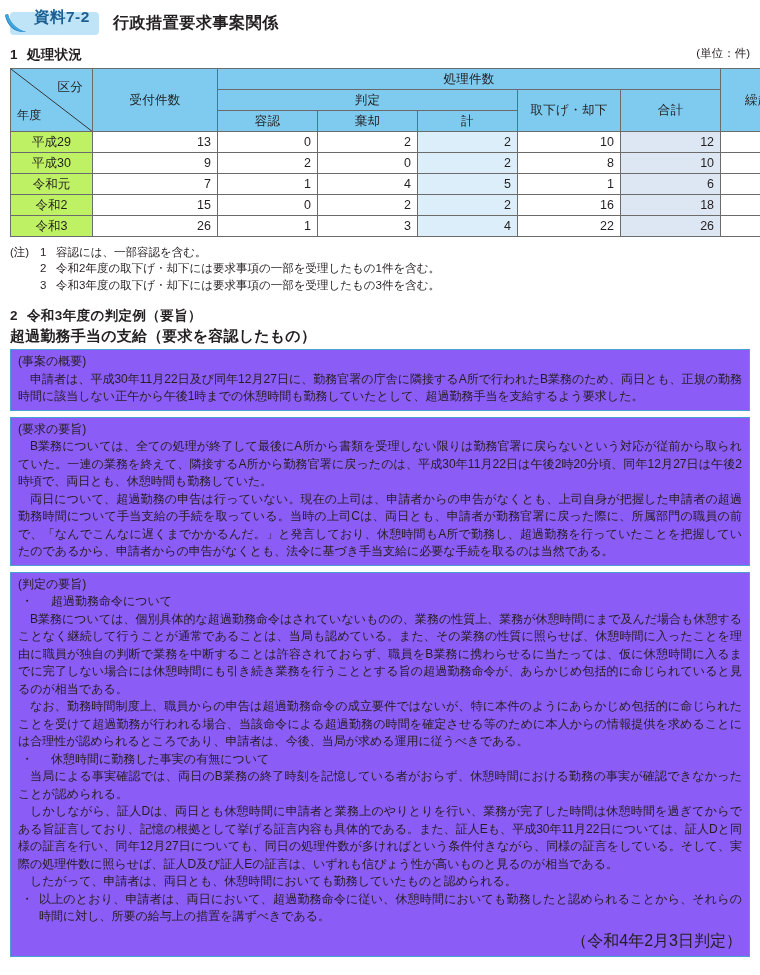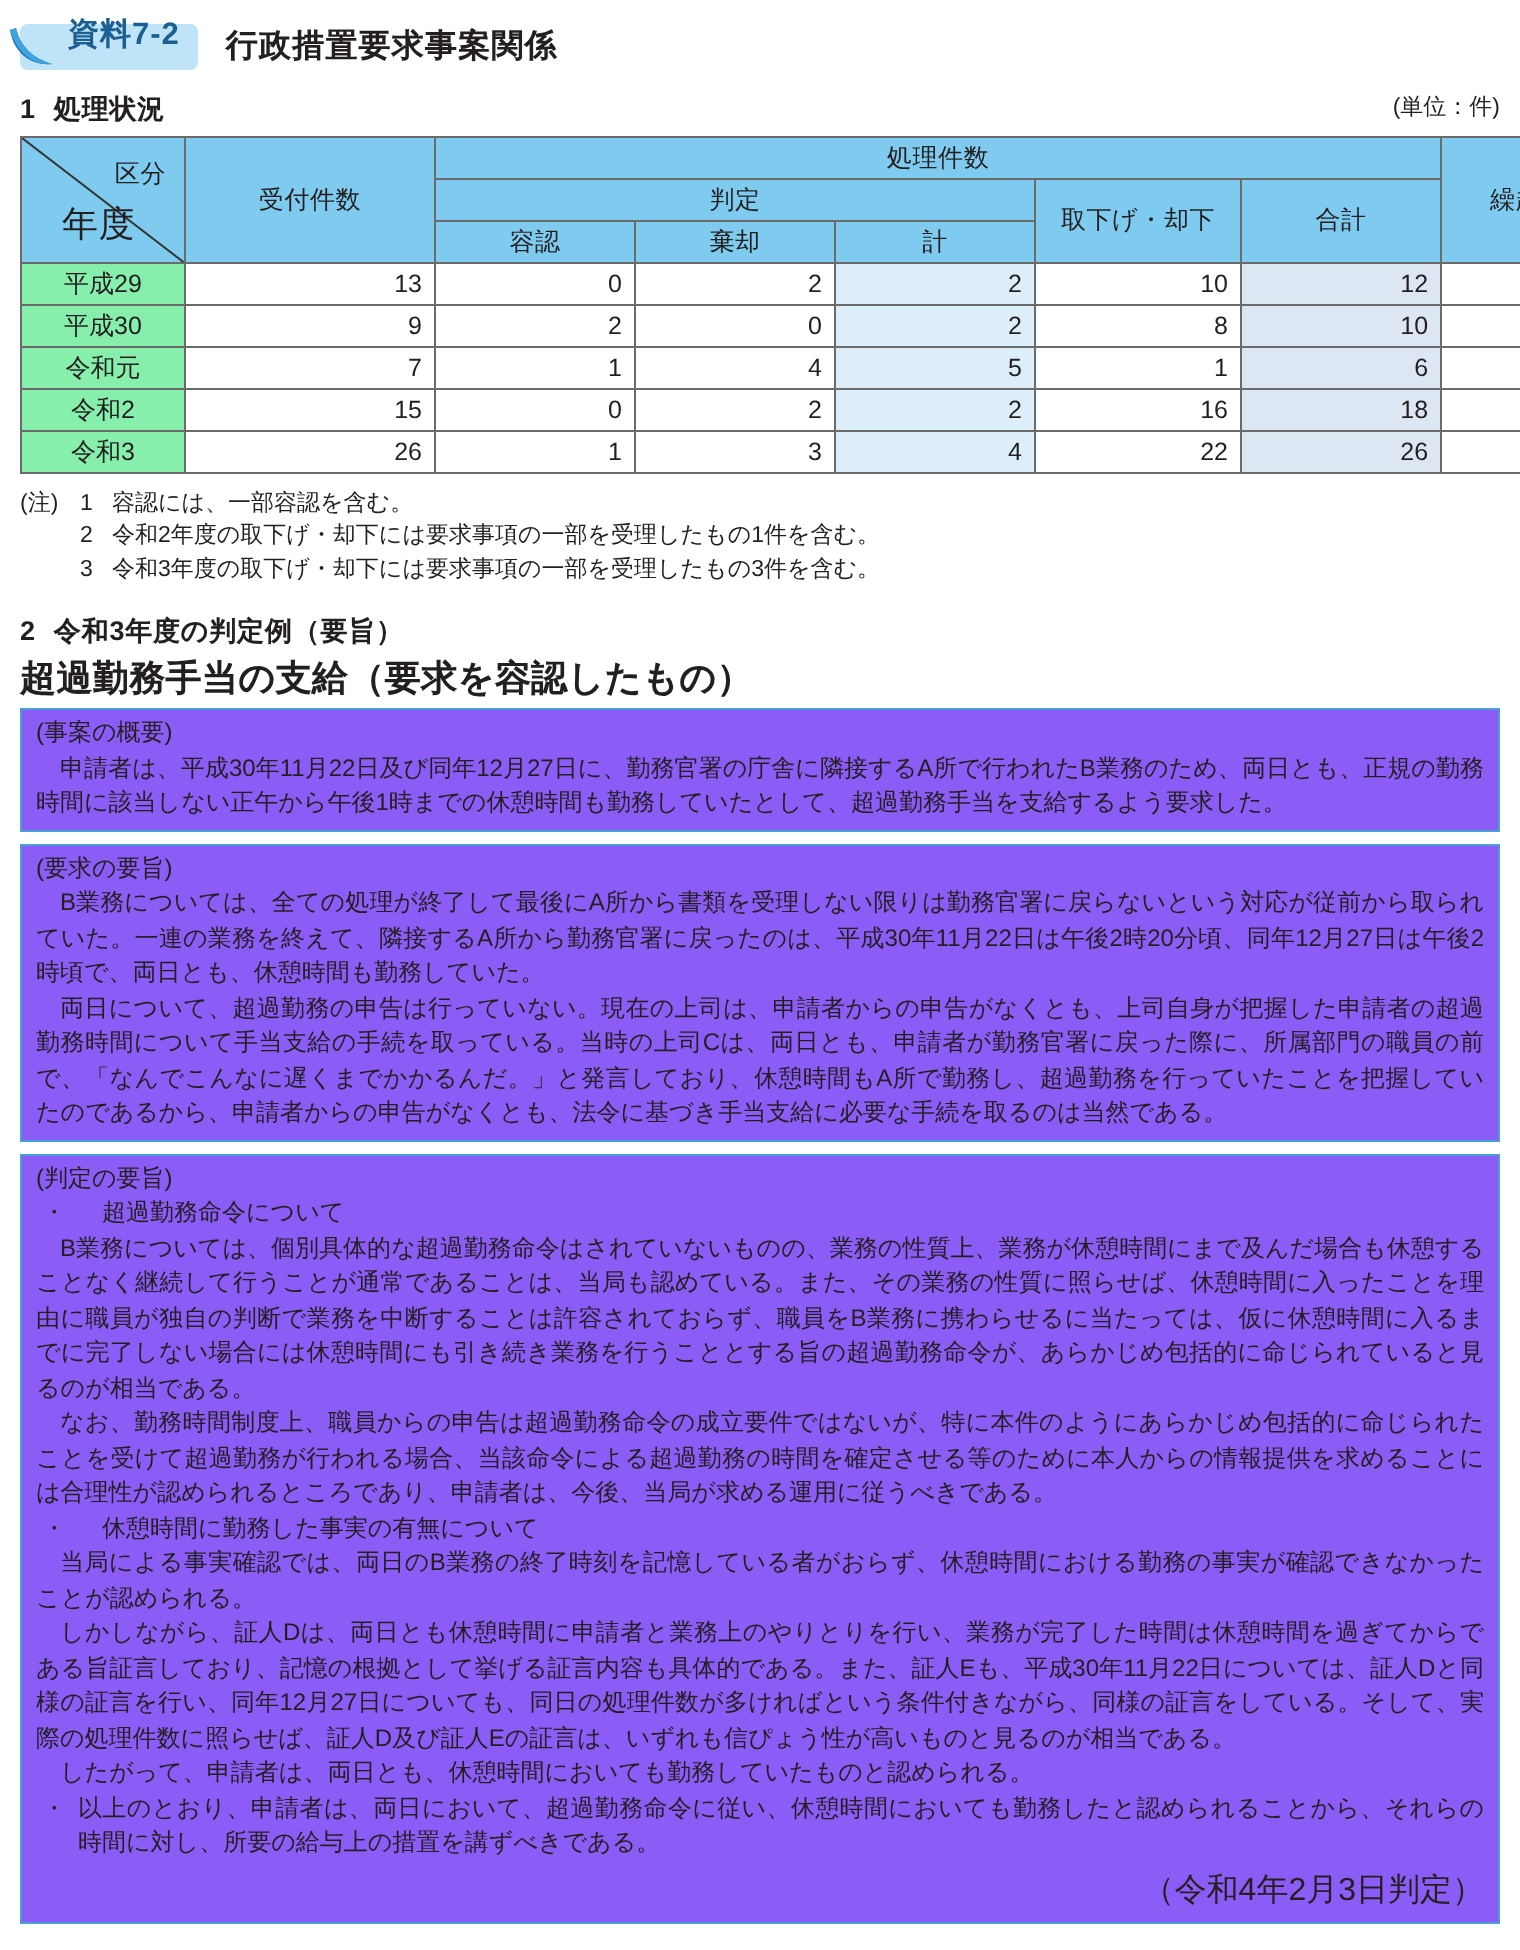--- a/index.html
+++ b/index.html
@@ -87,21 +87,21 @@
   }
   table.stat th {
     background: #7ecbef;
     text-align: center;
     font-size: 12.5px;
     letter-spacing: .3px;
   }
   th.sub2 { background: #d3eaf8; }
   th.total-h { background: #c3d3e6; }
   td.year {
-    background: #86efac;
+    background: #bef264;
     text-align: center;
     font-size: 12.5px;
   }
   td.num { text-align: right; background: #ffffff; padding-right: 9px; }
   td.sum { text-align: right; background: #dbeefa; padding-right: 9px; }
   td.total { text-align: right; background: #dde6f3; padding-right: 9px; font-weight: bold; }
 
   
   th.corner {
     position: relative;
@@ -112,39 +112,39 @@
     position: absolute; inset: 0;
   }
   th.corner .kubun {
     position: absolute;
     right: 9px; top: 10px;
     font-size: 12.5px;
     margin-left: 28px;
   }
   th.corner .nendo {
     position: absolute;
-    left: 20px; bottom: 7px;
-    font-size: 18px;
+    left: 6px; bottom: 7px;
+    font-size: 12px;
   }
 
   
   .notes {
     margin: 7px 0 0 0;
     font-size: 11.5px;
     line-height: 1.42;
   }
   .note-line { display: flex; }
   .note-lead { width: 30px; flex: none; }
   .note-idx { width: 16px; flex: none; text-align: left; }
   .note-txt { flex: 1; }
 
   
   .sec2 { margin-top: 14px; }
   .sec2-sub {
-    font-size: 18px;
+    font-size: 15px;
     font-weight: bold;
     margin: 2px 0 3px 0;
     letter-spacing: .2px;
   }
 
   .box {
     border: 1px solid #4a9fd4;
     background: #8b5cf6;
     padding: 3px 7px 4px 7px;
     margin-bottom: 3px;

